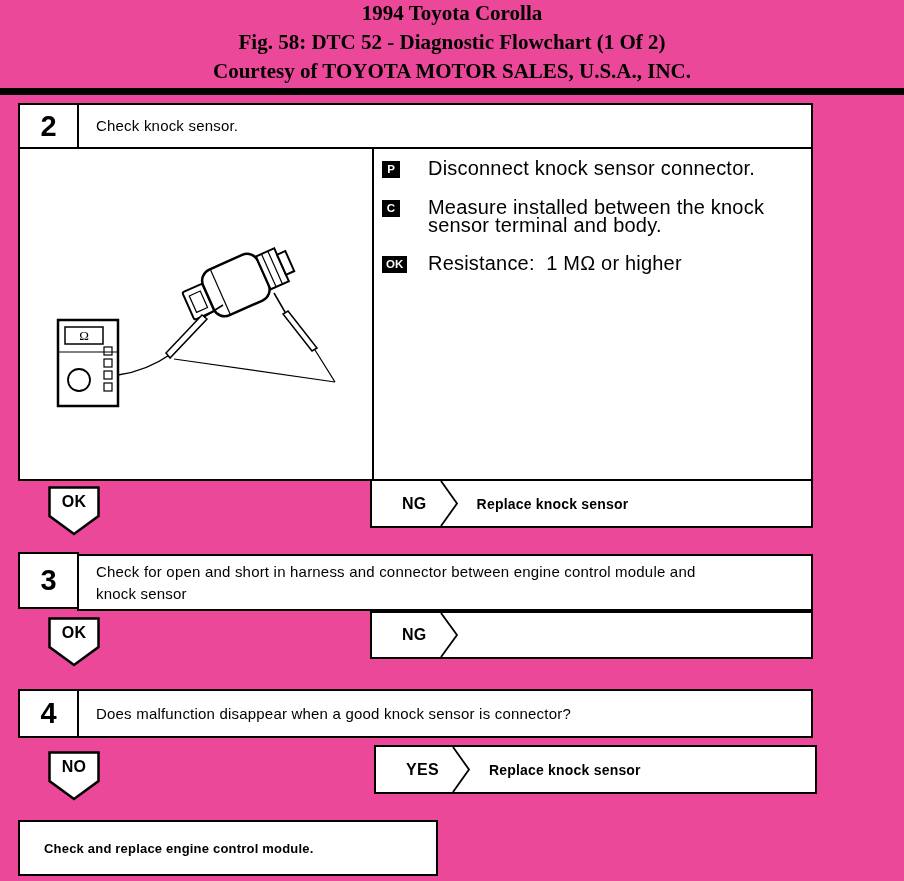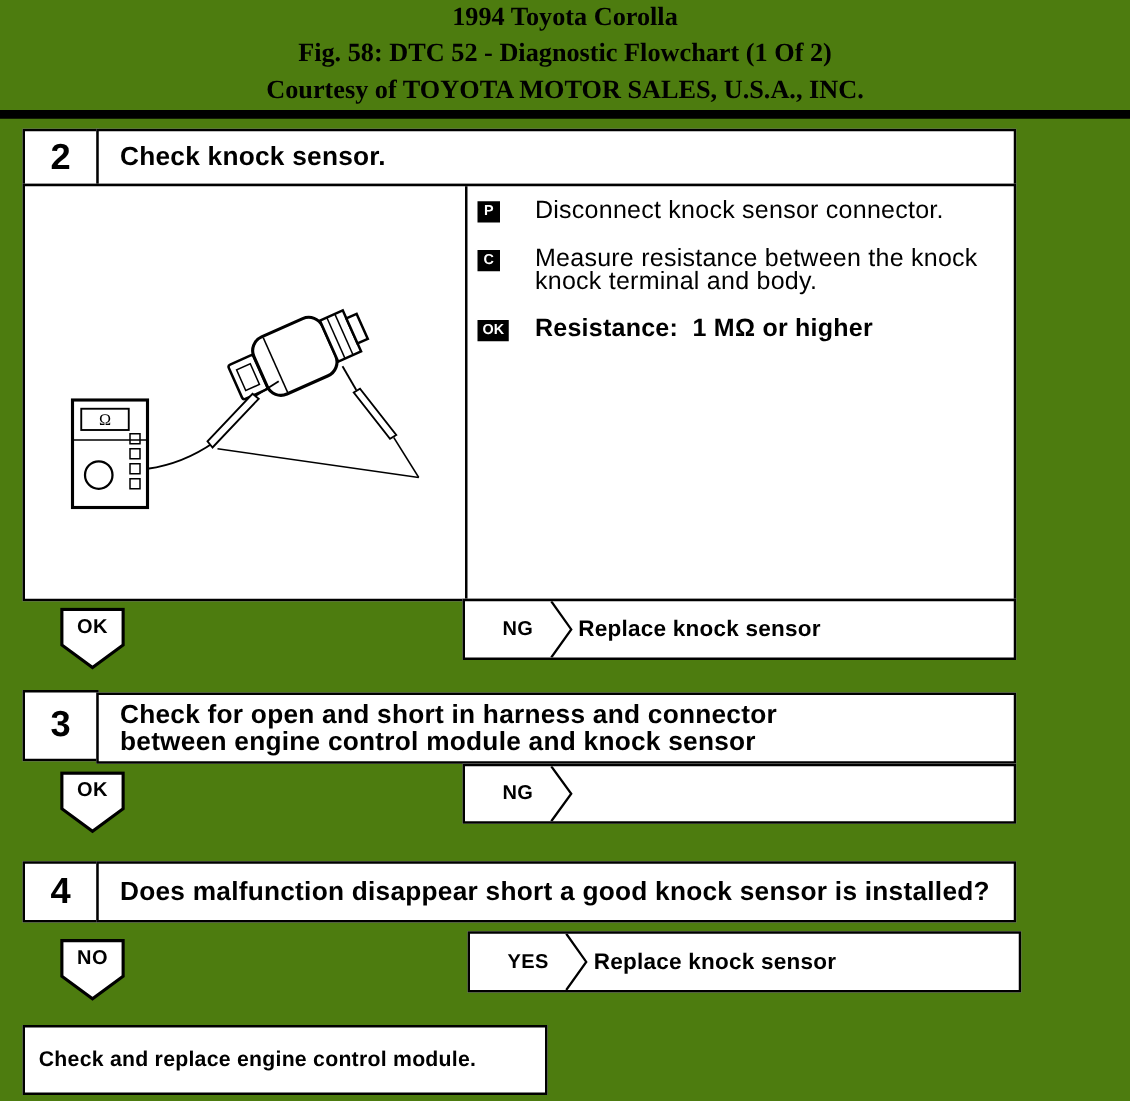--- a/index.html
+++ b/index.html
@@ -1,57 +1,57 @@
 <!DOCTYPE html>
 <html><head>
 <meta charset="utf-8">
 <style>
   * { margin:0; padding:0; box-sizing:border-box; }
   html,body { background:#fff; }
   body { font-family:"Liberation Sans", sans-serif; color:#000; }
-  .page { position:relative; width:904px; height:881px; background:#4d7c0f; overflow:hidden; }
+  .page { position:relative; width:904px; height:881px; background:#ec4899; overflow:hidden; }
 
   .hdr { position:absolute; left:0; width:904px; text-align:center;
          font-family:"Liberation Serif", serif; font-weight:bold; font-size:21px; }
   .rule { position:absolute; left:0; top:88px; width:904px; height:7px; background:#000; }
 
   .box { position:absolute; border:2px solid #000; background:#fff; }
 
   .stepnum { display:flex; align-items:center; justify-content:center;
              font-weight:bold; font-size:29px; }
   .steptitle { display:flex; align-items:center; padding-left:17px;
-               font-weight:bold; font-size:21px; line-height:22px; letter-spacing:.2px; }
+               font-weight:normal; font-size:15px; line-height:22px; letter-spacing:.2px; }
   .steptitle .tspan { display:block; }
   .limit-wrap { max-width:610px; }
 
   .divider { position:absolute; left:352px; top:0; bottom:0; width:2px; background:#000; }
   .illus { position:absolute; left:0; top:0; }
   .right-panel { position:absolute; left:354px; top:0; right:0; bottom:0; padding:10px 6px 0 8px; }
 
   .irow { display:flex; align-items:flex-start; margin-bottom:20px; }
   .badge { display:inline-flex; justify-content:center; align-items:center;
            background:#000; color:#fff; font-weight:bold; font-size:11.5px;
            padding:2px 4px; min-width:18px; line-height:13px; margin-top:1px; flex:0 0 auto; }
   .badge-col { flex:0 0 46px; }
   .instr-text { font-size:20px; line-height:18px; letter-spacing:.2px;
                 white-space:pre-wrap; max-width:382px; }
-  .irow.bold .instr-text { font-weight:bold; }
+  .irow.bold .instr-text { font-weight:normal; }
 
   .outcome { display:flex; align-items:center; }
   .outcome-label { padding-left:30px; font-weight:bold; font-size:16px; letter-spacing:.3px; }
   .chev { height:100%; width:20px; margin-left:13px; flex:0 0 auto; }
-  .outcome-action { margin-left:3px; font-weight:bold; font-size:18px; letter-spacing:.2px; }
+  .outcome-action { margin-left:17px; font-weight:bold; font-size:14px; letter-spacing:.2px; }
 
   .pent { position:absolute; width:52px; height:50px; }
   .pent svg { position:absolute; left:0; top:0; }
   .pent-label { position:absolute; left:0; top:7px; width:52px; text-align:center;
                 font-weight:bold; font-size:16px; letter-spacing:.3px; }
 
-  .final-box { display:flex; align-items:center; padding-left:11px;
-               font-weight:bold; font-size:17px; letter-spacing:.2px; }
+  .final-box { display:flex; align-items:center; padding-left:24px;
+               font-weight:bold; font-size:13px; letter-spacing:.2px; }
 </style>
 </head>
 <body>
 
 <div class="page">
 
   <div class="hdr" style="top:1px">1994 Toyota Corolla</div>
   <div class="hdr" style="top:30px">Fig. 58: DTC 52 - Diagnostic Flowchart (1 Of 2)</div>
   <div class="hdr" style="top:59px">Courtesy of TOYOTA MOTOR SALES, U.S.A., INC.</div>
   <div class="rule"></div>
@@ -104,21 +104,21 @@
 
     <div class="divider"></div>
 
     <div class="right-panel">
       <div class="irow">
         <span class="badge-col"><span class="badge">P</span></span>
         <span class="instr-text">Disconnect knock sensor connector.</span>
       </div>
       <div class="irow">
         <span class="badge-col"><span class="badge">C</span></span>
-        <span class="instr-text">Measure resistance between the knock knock terminal and body.</span>
+        <span class="instr-text">Measure installed between the knock sensor terminal and body.</span>
       </div>
       <div class="irow bold">
         <span class="badge-col"><span class="badge">OK</span></span>
         <span class="instr-text">Resistance:  1 MΩ or higher</span>
       </div>
     </div>
   </div>
 
   <div class="box outcome" style="left:370px;top:479px;width:443px;height:49px">
     <span class="outcome-label">NG</span>
@@ -149,21 +149,21 @@
 
   <div class="pent" style="left:48px;top:617px">
     <svg width="52" height="50" viewBox="0 0 52 50">
       <polygon points="1.5,1.5 50.5,1.5 50.5,30 26,48 1.5,30" fill="#fff" stroke="#000" stroke-width="2.5"></polygon>
     </svg>
     <span class="pent-label">OK</span>
   </div>
 
   <div class="box stepnum" style="left:18px;top:689px;width:61px;height:49px">4</div>
   <div class="box steptitle" style="left:77px;top:689px;width:736px;height:49px">
-    <span class="tspan">Does malfunction disappear short a good knock sensor is installed?</span>
+    <span class="tspan">Does malfunction disappear when a good knock sensor is connector?</span>
   </div>
 
   <div class="box outcome" style="left:374px;top:745px;width:443px;height:49px">
     <span class="outcome-label">YES</span>
     <svg class="chev" viewBox="0 0 20 45" preserveAspectRatio="none">
       <polyline points="1,0 17,22.5 1,45" fill="none" stroke="#000" stroke-width="1.8"></polyline>
     </svg>
     <span class="outcome-action">Replace knock sensor</span>
   </div>
 

